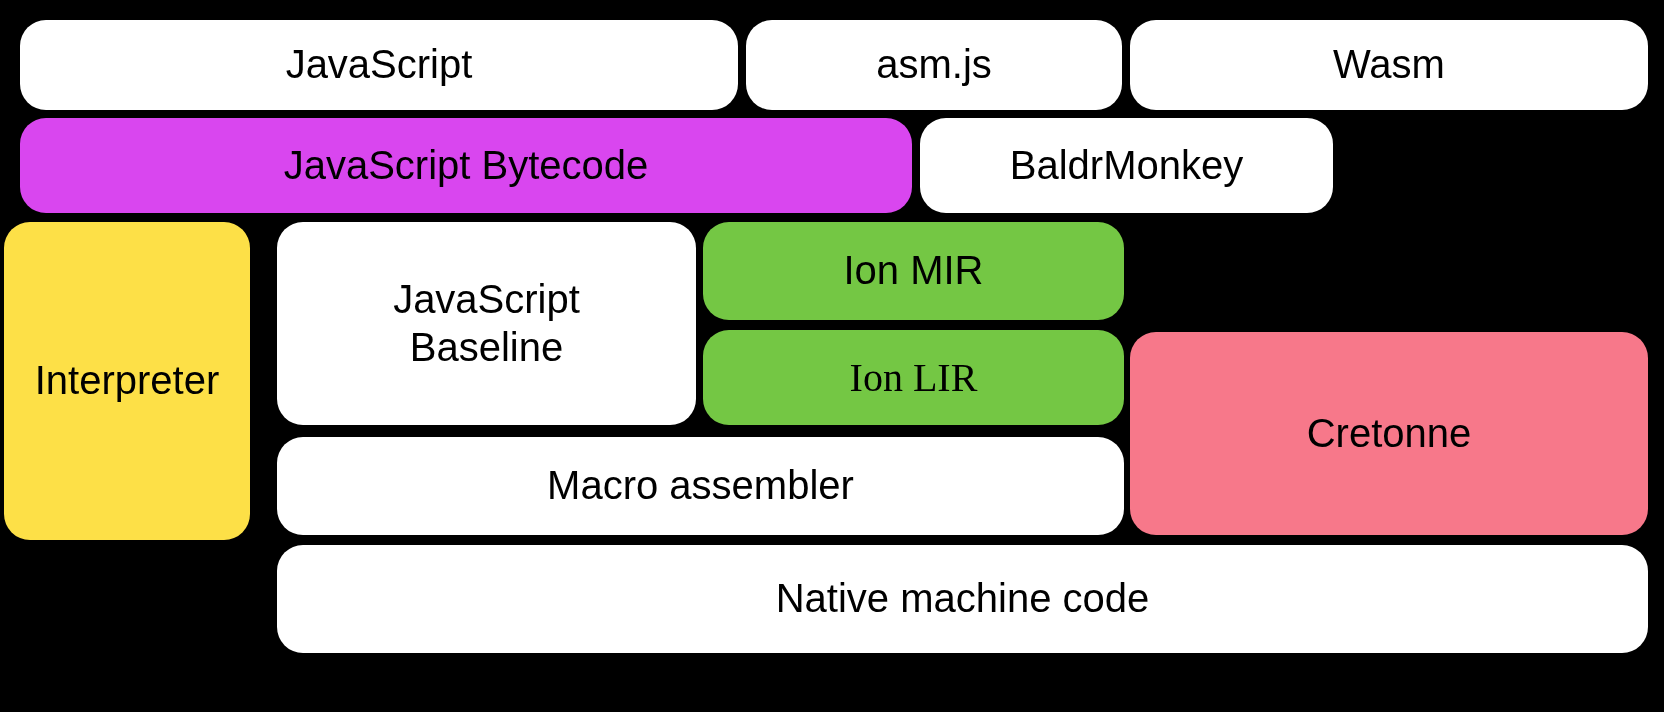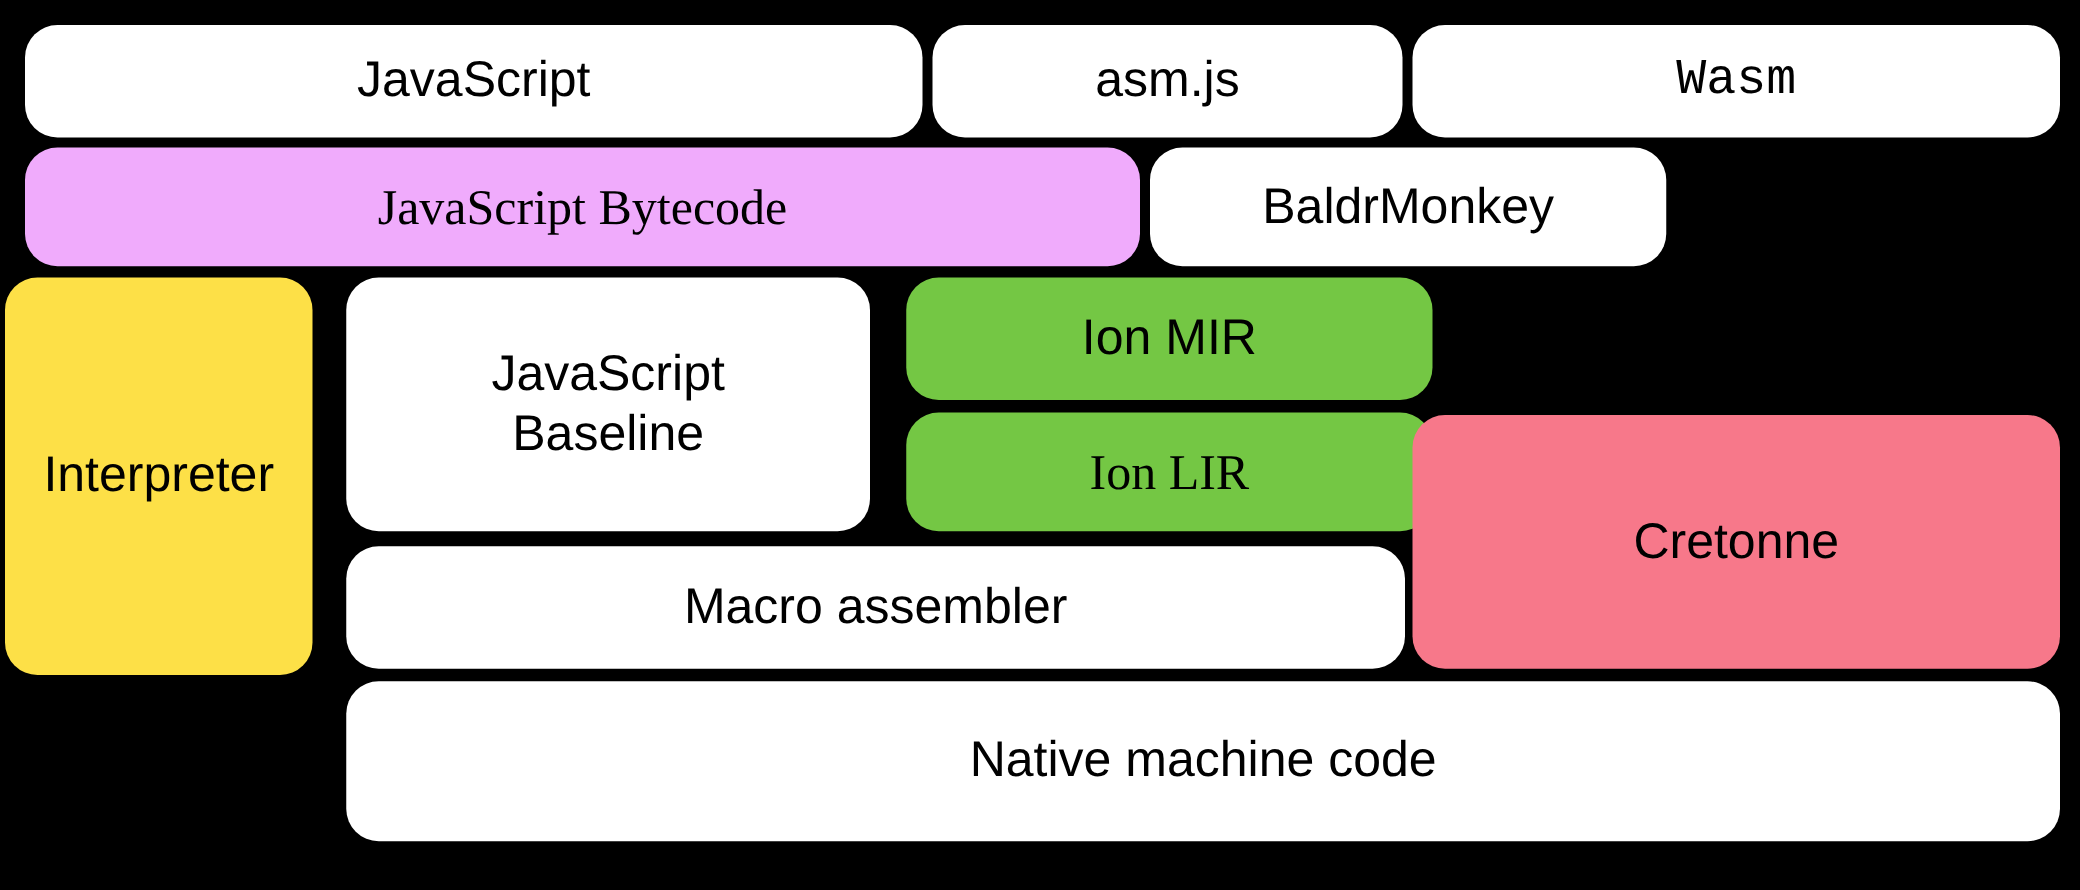--- a/index.html
+++ b/index.html
@@ -26,33 +26,33 @@
     color: #000000;
     font-size: 40px;
     font-weight: 400;
     line-height: 1.18;
     letter-spacing: 0px;
     white-space: pre-line;
     user-select: none;
   }
   .fill-white { background: #ffffff; }
   .fill-gray  { background: #eaeaea; }
-  .fill-green { background: #74c744; margin-left: 22px; }
+  .fill-green { background: #74c744; }
   .fill-pink  { background: #f7788a; }
 </style>
 </head>
 <body>
 
 <div id="canvas" style="background: rgb(0, 0, 0);">
     <div class="node fill-white" style="left: 20px; top: 20px; width: 718px; height: 90px; background: rgb(255, 255, 255);"><span>JavaScript</span></div>
     <div class="node fill-white" style="left: 746px; top: 20px; width: 376px; height: 90px; background: rgb(255, 255, 255); text-align: right;"><span>asm.js</span></div>
-    <div class="node fill-white" style="left: 1130px; top: 20px; width: 518px; height: 90px; background: rgb(255, 255, 255); font-family: Liberation Mono, monospace;"><span>Wasm</span></div>
-    <div class="node fill-white" style="left: 20px; top: 118px; width: 892px; height: 95px; background: #f0abfc; font-family: Liberation Serif, serif;"><span>JavaScript Bytecode</span></div>
+    <div class="node fill-white" style="left: 1130px; top: 20px; width: 518px; height: 90px; background: rgb(255, 255, 255);"><span>Wasm</span></div>
+    <div class="node fill-white" style="left: 20px; top: 118px; width: 892px; height: 95px; background: #d946ef;"><span>JavaScript Bytecode</span></div>
     <div class="node fill-white" style="left: 920px; top: 118px; width: 413px; height: 95px; background: rgb(255, 255, 255);"><span>BaldrMonkey</span></div>
     <div class="node fill-gray" style="left: 4px; top: 222px; width: 246px; height: 318px; background: #fde047;"><span>Interpreter</span></div>
     <div class="node fill-white" style="left: 277px; top: 222px; width: 419px; height: 203px; background: rgb(255, 255, 255);"><span>JavaScript
 Baseline</span></div>
     <div class="node fill-green" style="left: 703px; top: 222px; width: 421px; height: 98px; background: rgb(116, 199, 68);"><span>Ion MIR</span></div>
     <div class="node fill-green" style="left: 703px; top: 330px; width: 421px; height: 95px; background: rgb(116, 199, 68); font-family: Liberation Serif, serif;"><span>Ion LIR</span></div>
     <div class="node fill-pink" style="left: 1130px; top: 332px; width: 518px; height: 203px; background: rgb(247, 120, 138);"><span>Cretonne</span></div>
     <div class="node fill-white" style="left: 277px; top: 437px; width: 847px; height: 98px; background: rgb(255, 255, 255);"><span>Macro assembler</span></div>
-    <div class="node fill-white" style="left: 277px; top: 545px; width: 1371px; height: 128px; background: rgb(255, 255, 255);"><span>Native machine code</span></div>
+    <div class="node fill-white" style="left: 277px; top: 545px; width: 1371px; height: 108px; background: rgb(255, 255, 255);"><span>Native machine code</span></div>
   </div>
 
 </body></html>

